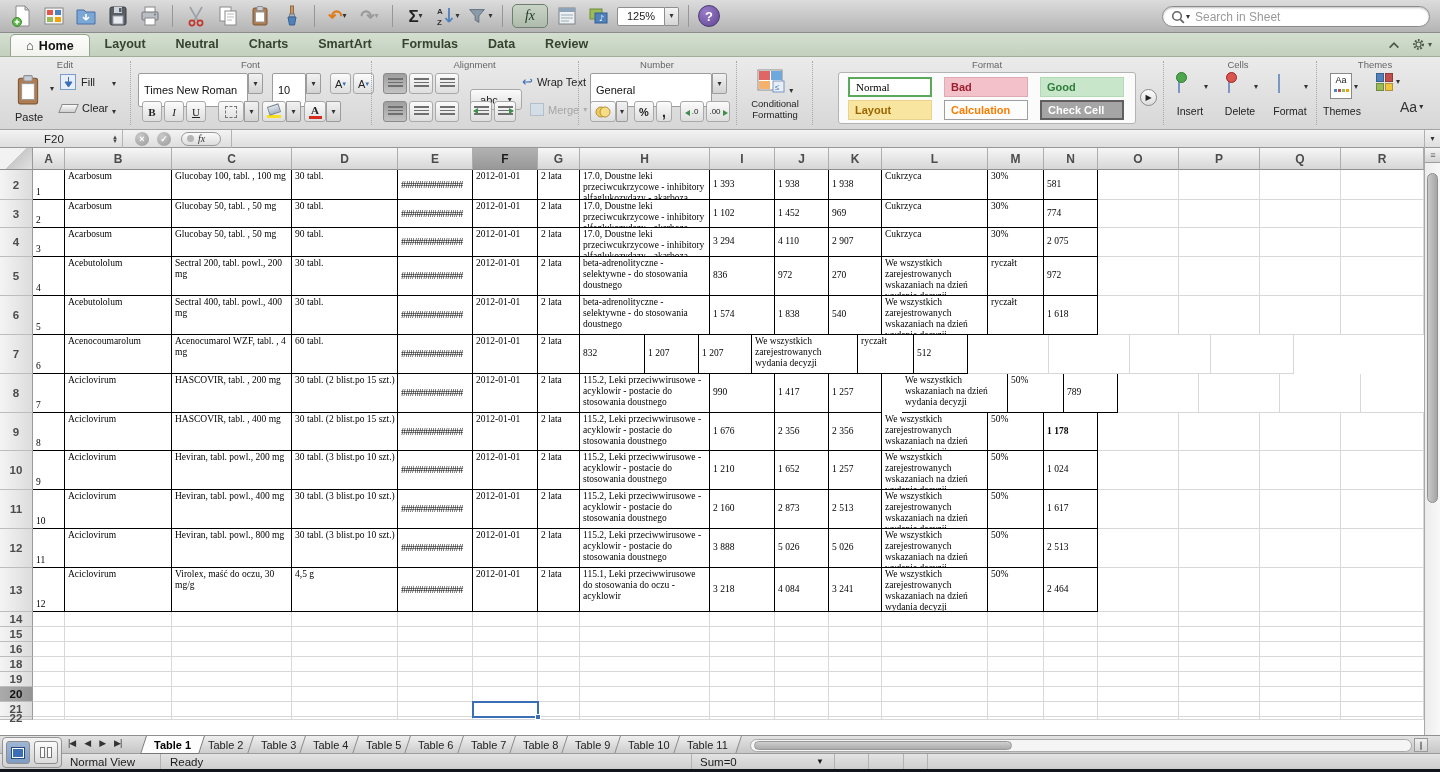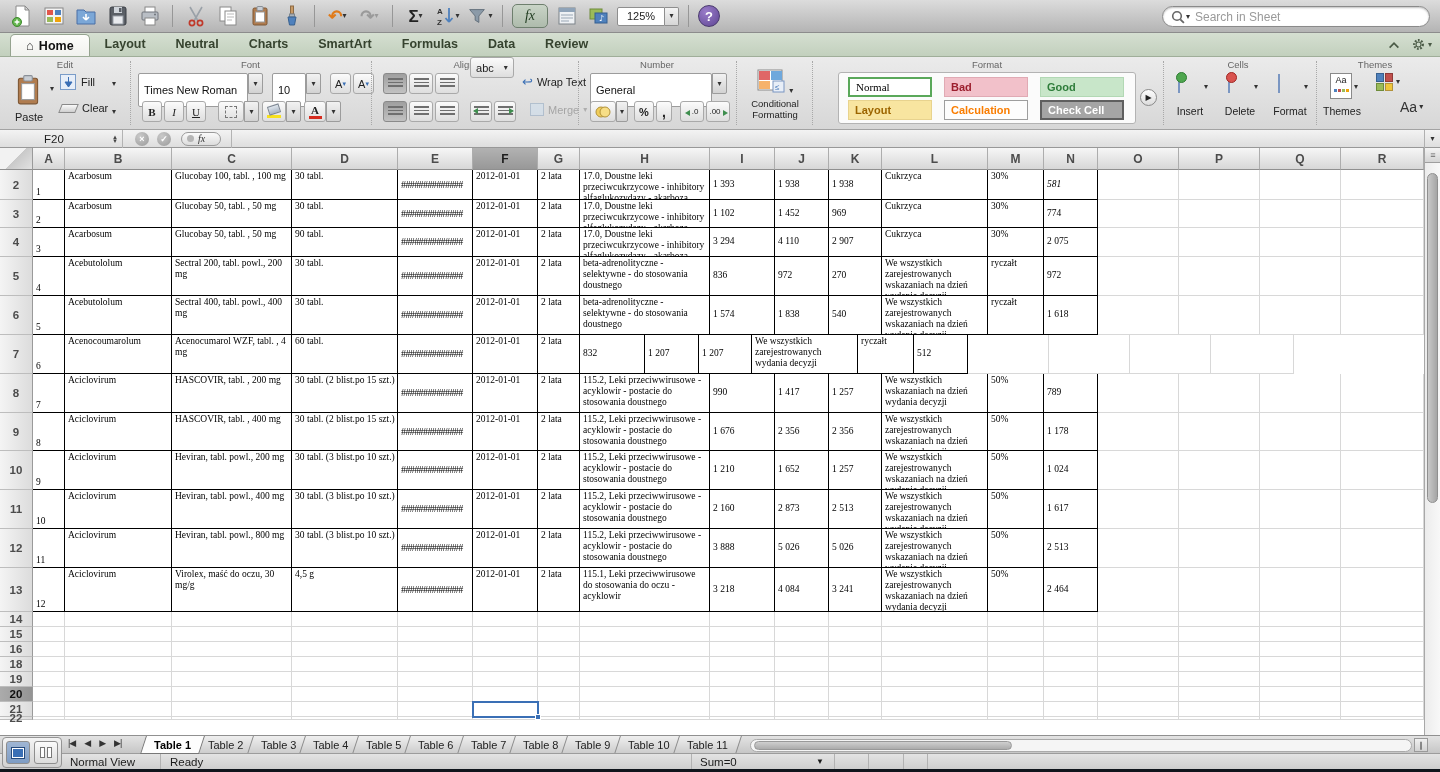--- a/index.html
+++ b/index.html
@@ -375,21 +375,21 @@
     <div class="grplbl" style="left:371px;width:207px">Alignment</div>
     <div class="rbtn on" style="left:383px;top:16px;width:24px">
         <span class="lns"></span>
       </div>
     <div class="rbtn" style="left:409px;top:16px;width:24px">
         <span class="lns"></span>
       </div>
     <div class="rbtn" style="left:435px;top:16px;width:24px">
         <span class="lns"></span>
       </div>
-    <div class="rbtn" style="left:470px;top:0;width:44px;gap:10px">
+    <div class="rbtn" style="left:470px;top:32px;width:52px;gap:10px">
         <span>abc</span>
         <span class="dd">▾</span>
       </div>
     <div class="abs" style="left:522px;top:18px;display:flex;align-items:center;gap:4px">
       <span style="color:#3a6fb5;font-size:13px;line-height:1">↩</span>
       <span class="rlbl" style="position:static">Wrap Text</span>
       <span class="dd">▾</span>
     </div>
     <div class="rbtn on" style="left:383px;top:44px;width:24px">
         <span class="lns"></span>
@@ -585,21 +585,21 @@
           <div class="c t" style="width: 106px;">30 tabl.</div>
           <div class="c t vc" style="width: 75px;">##############</div>
           <div class="c t" style="width: 65px;">2012-01-01</div>
           <div class="c t" style="width: 42px;">2 lata</div>
           <div class="c t" style="width: 130px;">17.0, Doustne leki przeciwcukrzycowe - inhibitory alfaglukozydazy - akarboza</div>
           <div class="c t vm" style="width: 65px;">1 393</div>
           <div class="c t vm" style="width: 54px;">1 938</div>
           <div class="c t vm" style="width: 53px;">1 938</div>
           <div class="c t" style="width: 106px;">Cukrzyca</div>
           <div class="c t" style="width: 56px;">30%</div>
-          <div class="c t vm" style="width: 54px; font-style: italic;">581</div>
+          <div class="c t vm" style="width: 54px;">581</div>
           <div class="c" style="width: 81px;"></div>
           <div class="c" style="width: 81px;"></div>
           <div class="c" style="width: 81px;"></div>
           <div class="c" style="width: 83px;"></div>
         </div>
         <div class="grow" style="height: 28px;">
           <div class="gut">3</div>
           <div class="c t vb" style="width: 32px;">2</div>
           <div class="c t" style="width: 107px;">Acarbosum</div>
           <div class="c t" style="width: 120px;">Glucobay 50, tabl. , 50 mg</div>
@@ -708,21 +708,21 @@
           <div class="c t" style="width: 107px;">Aciclovirum</div>
           <div class="c t" style="width: 120px;">HASCOVIR, tabl. , 200 mg</div>
           <div class="c t" style="width: 106px;">30 tabl. (2 blist.po 15 szt.)</div>
           <div class="c t vc" style="width: 75px;">##############</div>
           <div class="c t" style="width: 65px;">2012-01-01</div>
           <div class="c t" style="width: 42px;">2 lata</div>
           <div class="c t" style="width: 130px;">115.2, Leki przeciwwirusowe - acyklowir - postacie do stosowania doustnego</div>
           <div class="c t vm" style="width: 65px;">990</div>
           <div class="c t vm" style="width: 54px;">1 417</div>
           <div class="c t vm" style="width: 53px;">1 257</div>
-          <div class="c t" style="width: 106px;">We wszystkich wskazaniach na dzień wydania decyzji</div>
+          <div class="c t" style="width: 106px; margin-left: 20px;">We wszystkich wskazaniach na dzień wydania decyzji</div>
           <div class="c t" style="width: 56px;">50%</div>
           <div class="c t vm" style="width: 54px;">789</div>
           <div class="c" style="width: 81px;"></div>
           <div class="c" style="width: 81px;"></div>
           <div class="c" style="width: 81px;"></div>
           <div class="c" style="width: 83px;"></div>
         </div>
         <div class="grow" style="height: 38px;">
           <div class="gut">9</div>
           <div class="c t vb" style="width: 32px;">8</div>
@@ -731,21 +731,21 @@
           <div class="c t" style="width: 106px;">30 tabl. (2 blist.po 15 szt.)</div>
           <div class="c t vc" style="width: 75px;">##############</div>
           <div class="c t" style="width: 65px;">2012-01-01</div>
           <div class="c t" style="width: 42px;">2 lata</div>
           <div class="c t" style="width: 130px;">115.2, Leki przeciwwirusowe - acyklowir - postacie do stosowania doustnego</div>
           <div class="c t vm" style="width: 65px;">1 676</div>
           <div class="c t vm" style="width: 54px;">2 356</div>
           <div class="c t vm" style="width: 53px;">2 356</div>
           <div class="c t" style="width: 106px;">We wszystkich zarejestrowanych wskazaniach na dzień wydania decyzji</div>
           <div class="c t" style="width: 56px;">50%</div>
-          <div class="c t vm" style="width: 54px;">1 178</div>
+          <div class="c t vm" style="width: 54px; font-weight: bold;">1 178</div>
           <div class="c" style="width: 81px;"></div>
           <div class="c" style="width: 81px;"></div>
           <div class="c" style="width: 81px;"></div>
           <div class="c" style="width: 83px;"></div>
         </div>
         <div class="grow" style="height: 39px;">
           <div class="gut">10</div>
           <div class="c t vb" style="width: 32px;">9</div>
           <div class="c t" style="width: 107px;">Aciclovirum</div>
           <div class="c t" style="width: 120px;">Heviran, tabl. powl., 200 mg</div>

